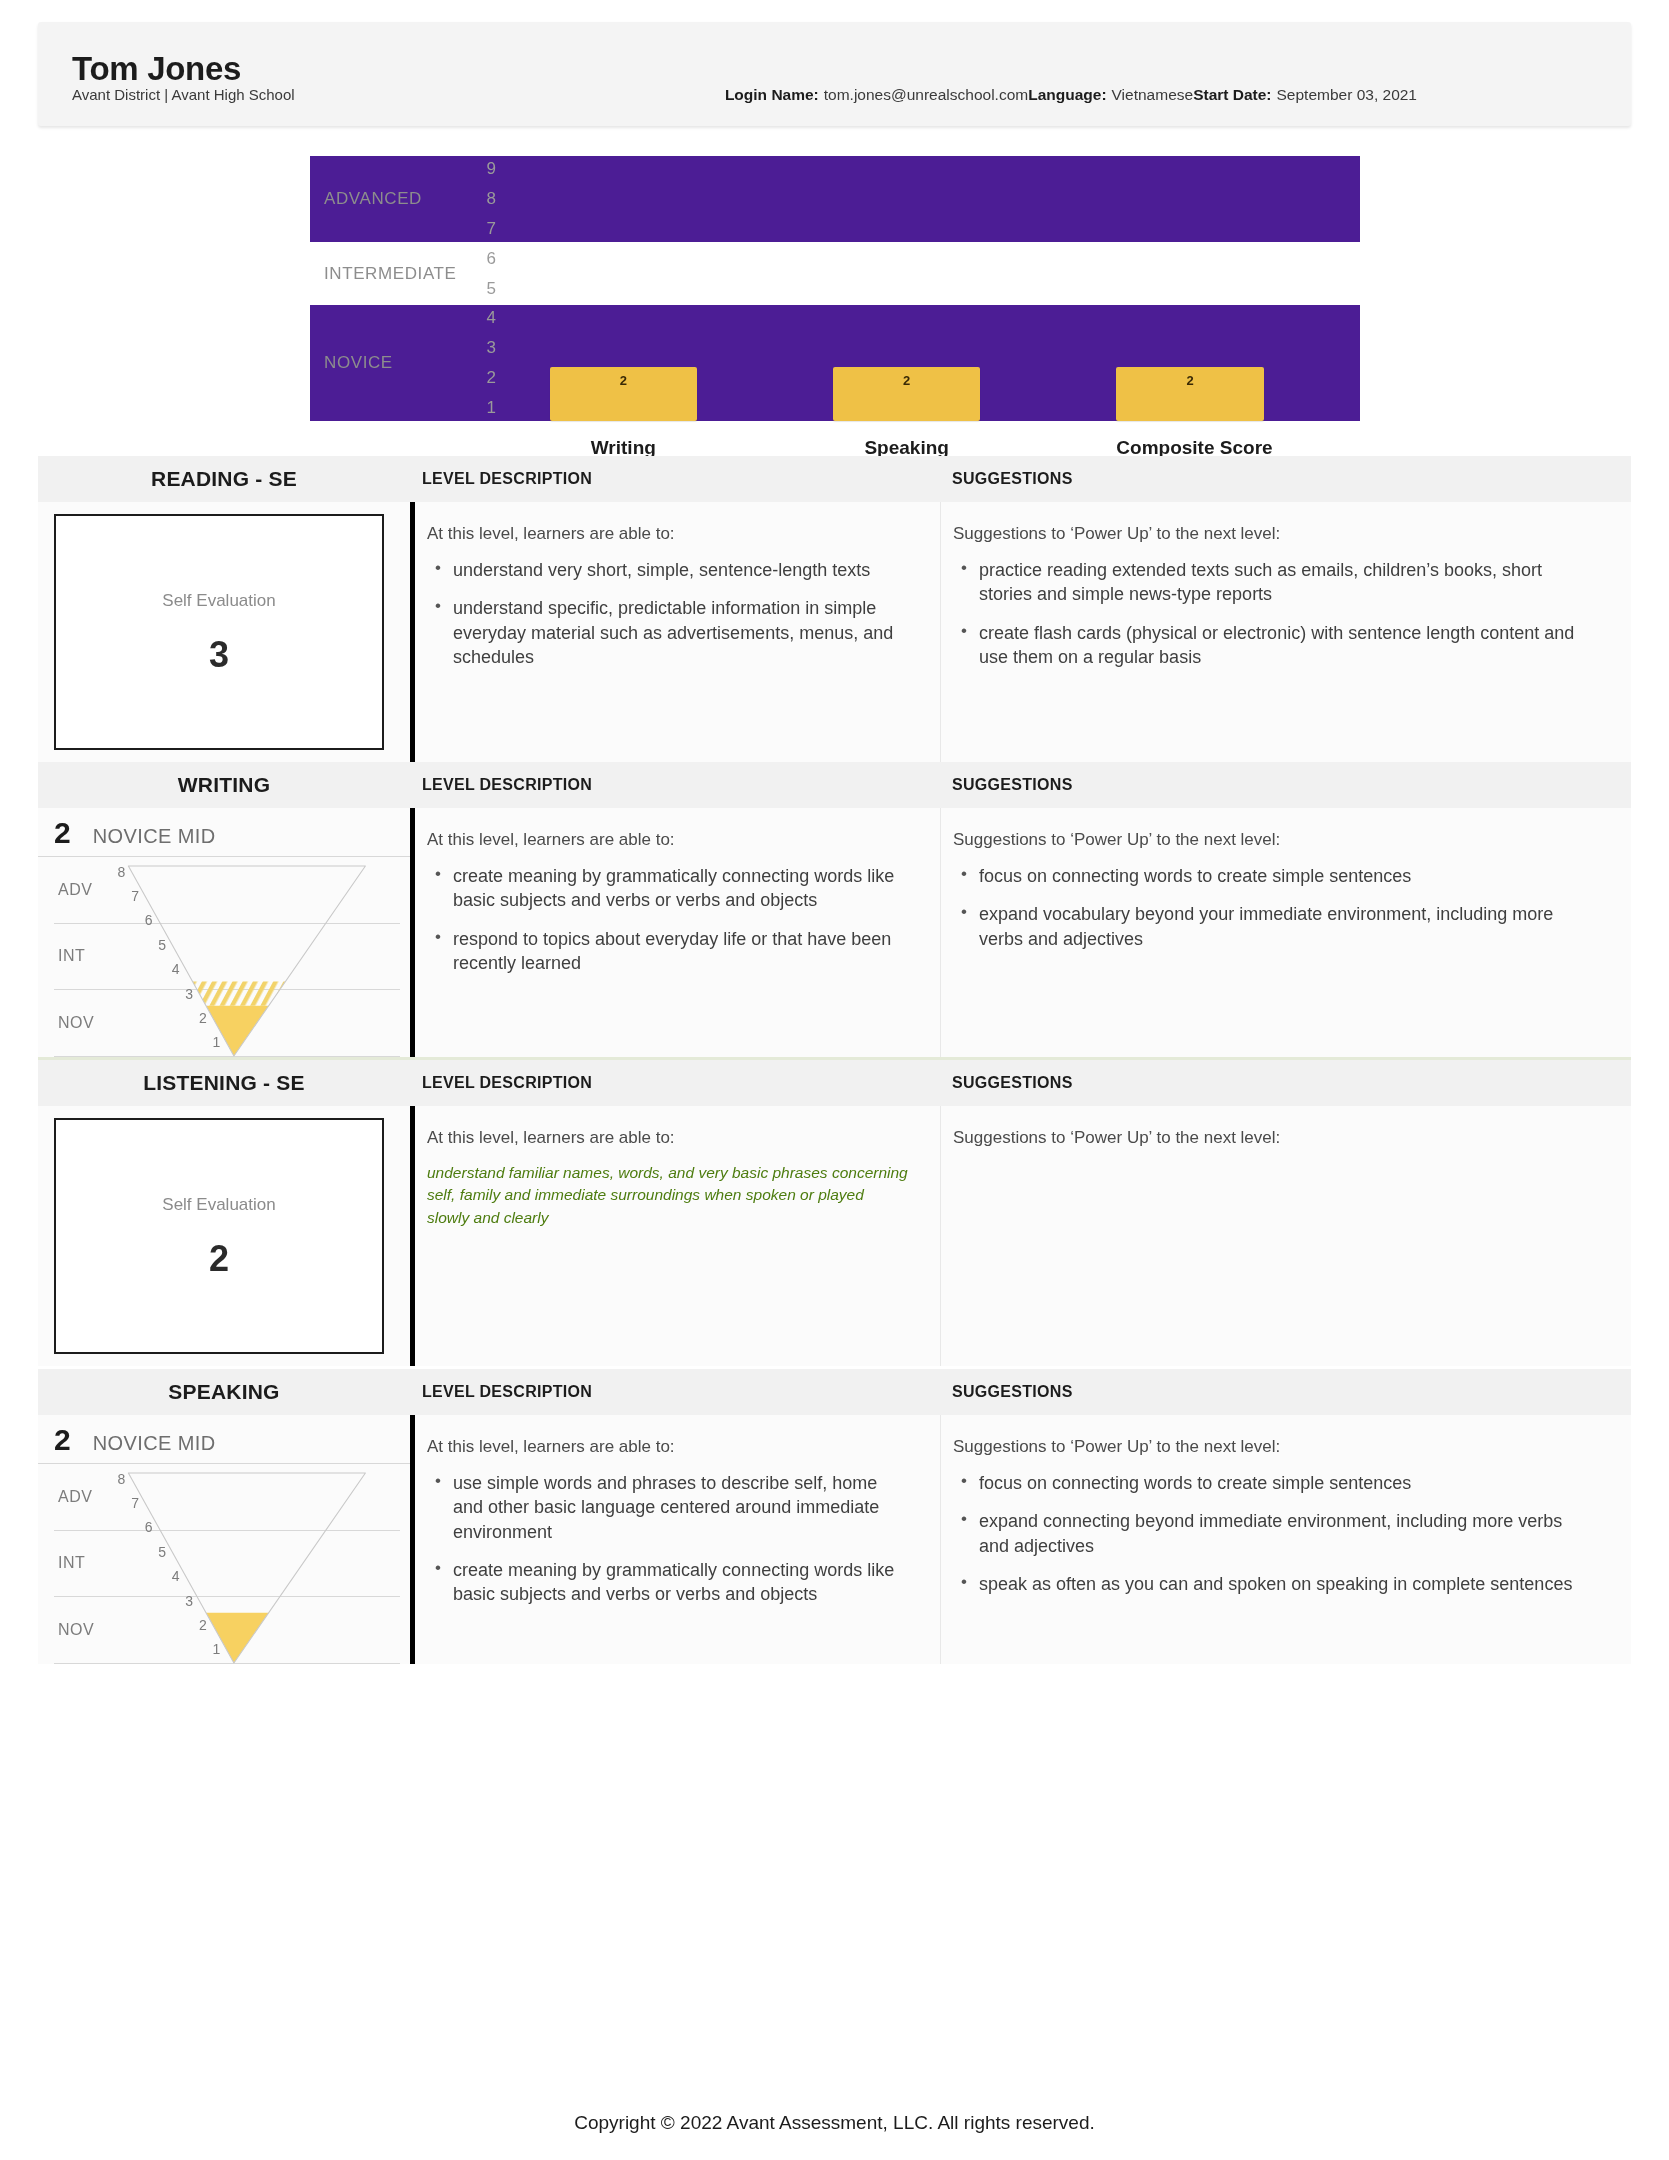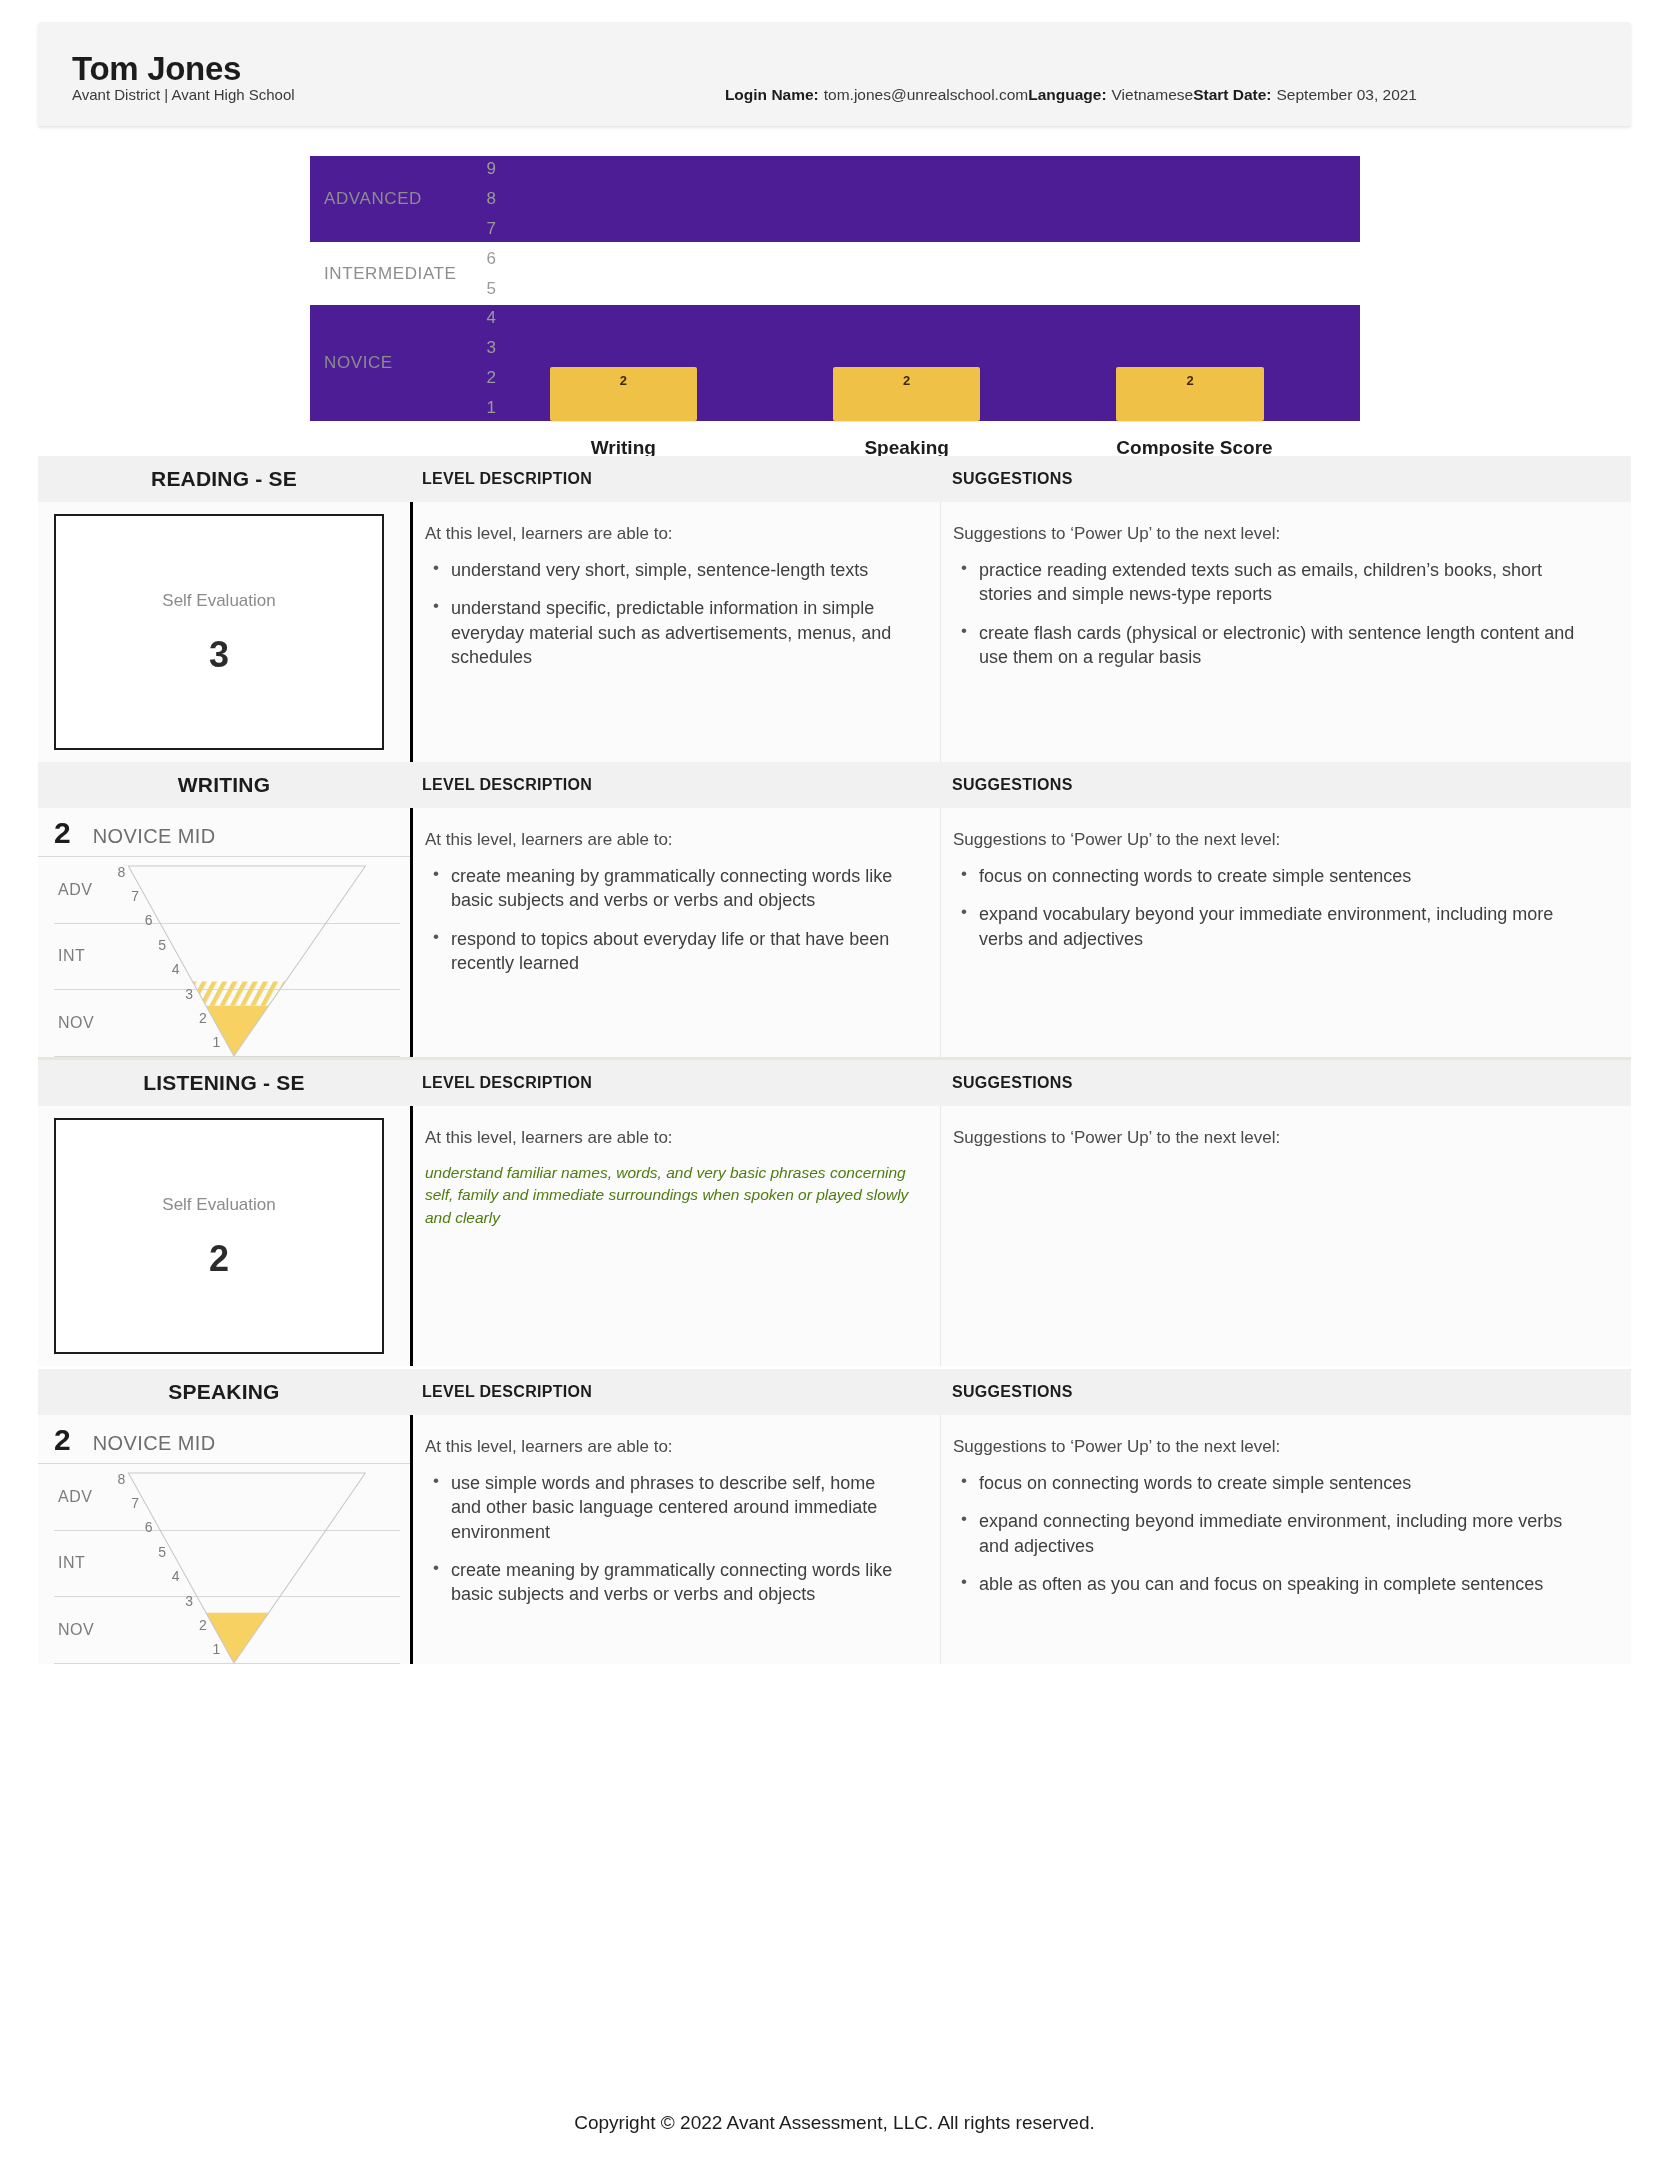--- a/index.html
+++ b/index.html
@@ -182,21 +182,21 @@
     width: 372px;
     flex: 0 0 372px;
     position: relative;
     box-sizing: border-box;
   }
   .col-desc {
     width: 530px;
     flex: 0 0 530px;
     box-sizing: border-box;
     padding: 22px 30px 22px 12px;
-    border-left: 3px solid #000000;
+    border-left: 5px solid #000000;
   }
   .col-sugg {
     flex: 1;
     box-sizing: border-box;
     padding: 22px 40px 22px 12px;
     border-left: 1px solid #e8e8e8;
   }
   .lead {
     font-size: 17px;
     color: #4a4a4a;
@@ -539,20 +539,20 @@
           <ul class="pts">
             <li>use simple words and phrases to describe self, home and other basic language centered around immediate environment</li>
             <li>create meaning by grammatically connecting words like basic subjects and verbs or verbs and objects</li>
           </ul>
         </div>
         <div class="col-sugg">
           <p class="lead">Suggestions to ‘Power Up’ to the next level:</p>
           <ul class="pts">
             <li>focus on connecting words to create simple sentences</li>
             <li>expand connecting beyond immediate environment, including more verbs and adjectives</li>
-            <li>able as often as you can and focus on speaking in complete sentences</li>
+            <li>speak as often as you can and spoken on speaking in complete sentences</li>
           </ul>
         </div>
       </div>
     </div>
   </div>
 
 <div class="footer">Copyright © 2022 Avant Assessment, LLC. All rights reserved.</div>
 
 </body></html>

